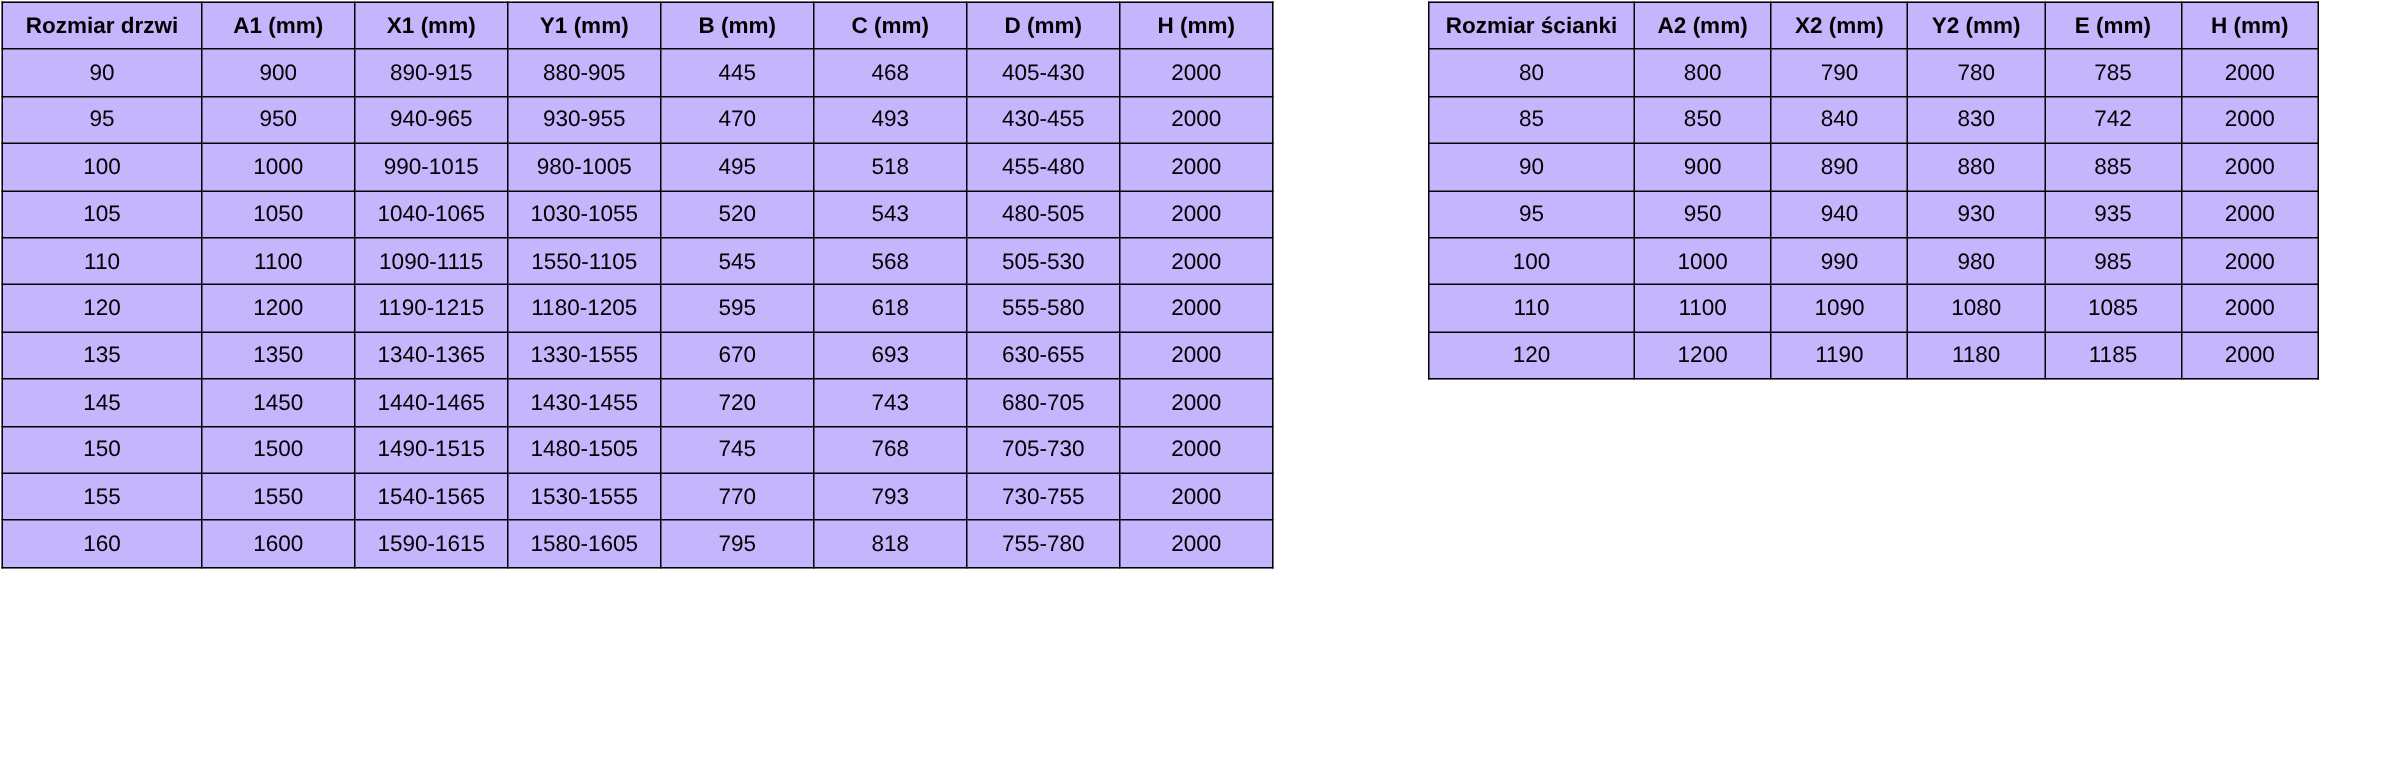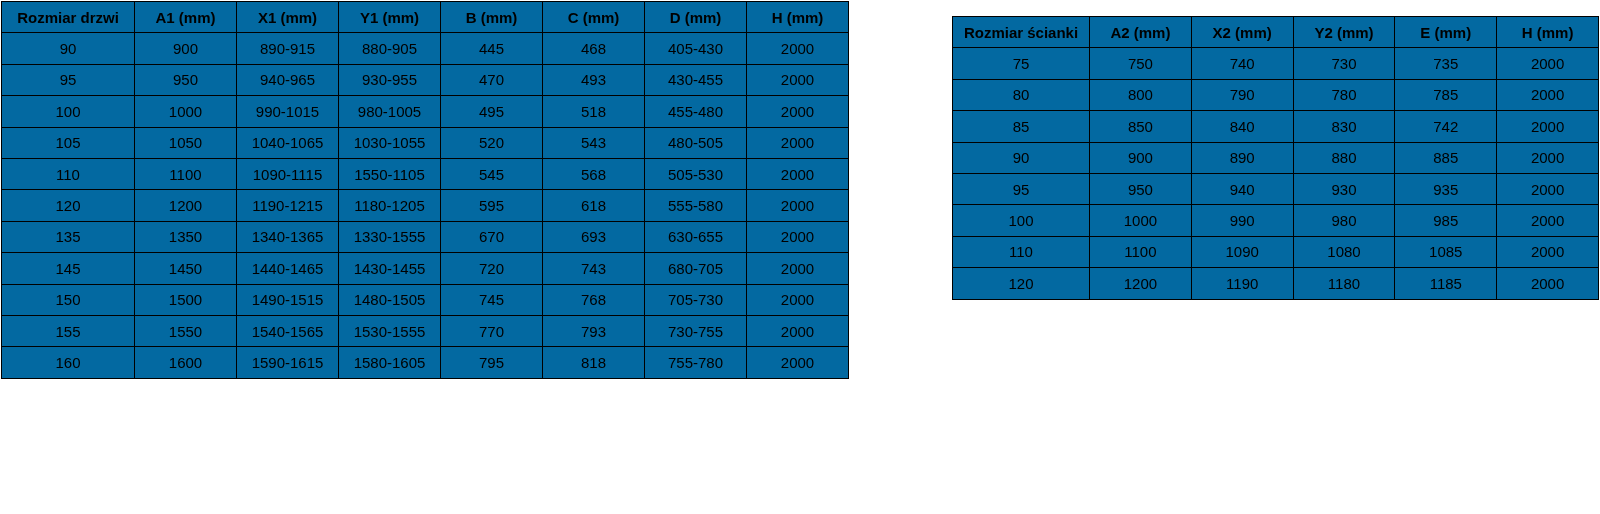--- a/index.html
+++ b/index.html
@@ -12,21 +12,21 @@
     width: 1600px;
     height: 514px;
     background: #ffffff;
     font-family: "Liberation Sans", sans-serif;
     color: #000000;
   }
   table.spec-table {
     position: absolute;
     border-collapse: collapse;
     table-layout: fixed;
-    background: #0369a1;
+    background: #c4b5fd;
     padding-left: 30px;
   }
   table.spec-table th,
   table.spec-table td {
     border: 1px solid #000000;
     text-align: center;
     vertical-align: middle;
     padding: 0;
     font-size: 15px;
     color: #000000;
@@ -48,22 +48,22 @@
     top: 1px;
     width: 848px;
   }
   table.doors th:first-child,
   table.doors td:first-child {
     width: 132px;
   }
   
   table.walls {
     left: 952px;
-    top: 16px;
-    width: 647px;
+    top: 1px;
+    width: 594px;
   }
   table.walls th:first-child,
   table.walls td:first-child {
     width: 136px;
   }
 </style>
 </head>
 <body>
 
 <div class="canvas">
@@ -199,28 +199,20 @@
           <th>Rozmiar ścianki</th>
           <th>A2 (mm)</th>
           <th>X2 (mm)</th>
           <th>Y2 (mm)</th>
           <th>E (mm)</th>
           <th>H (mm)</th>
         </tr>
       </thead>
       <tbody>
         <tr>
-          <td>75</td>
-          <td>750</td>
-          <td>740</td>
-          <td>730</td>
-          <td>735</td>
-          <td>2000</td>
-        </tr>
-        <tr>
           <td>80</td>
           <td>800</td>
           <td>790</td>
           <td>780</td>
           <td>785</td>
           <td>2000</td>
         </tr>
         <tr>
           <td>85</td>
           <td>850</td>

